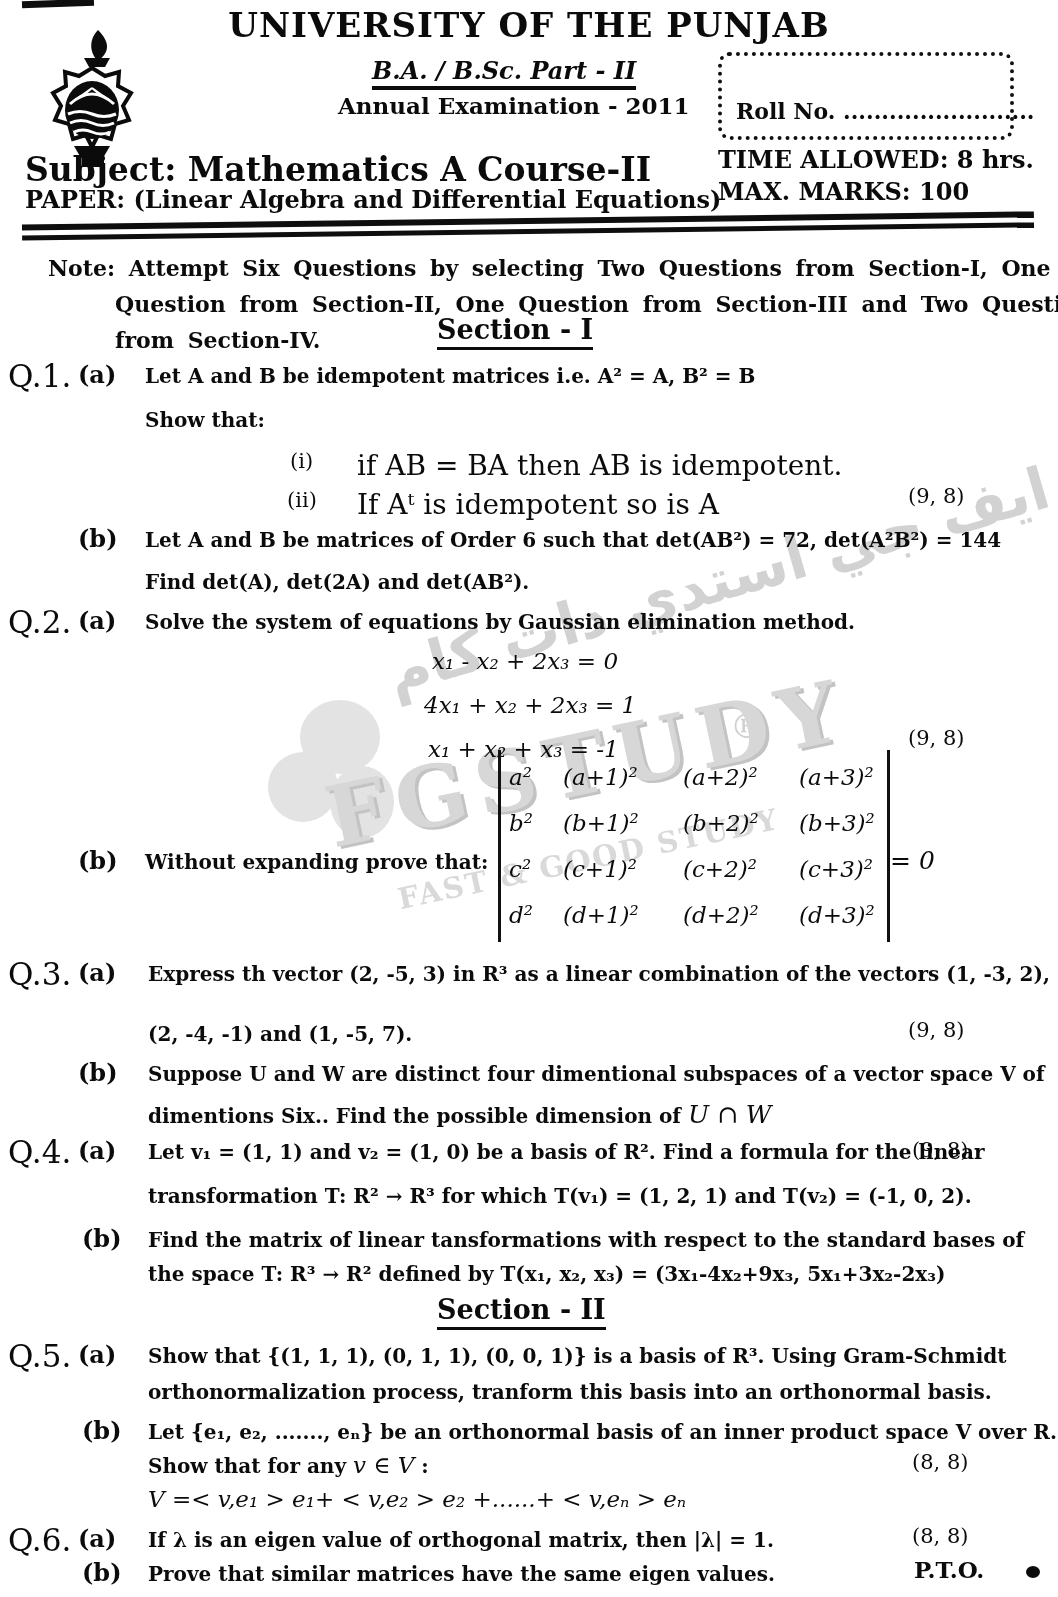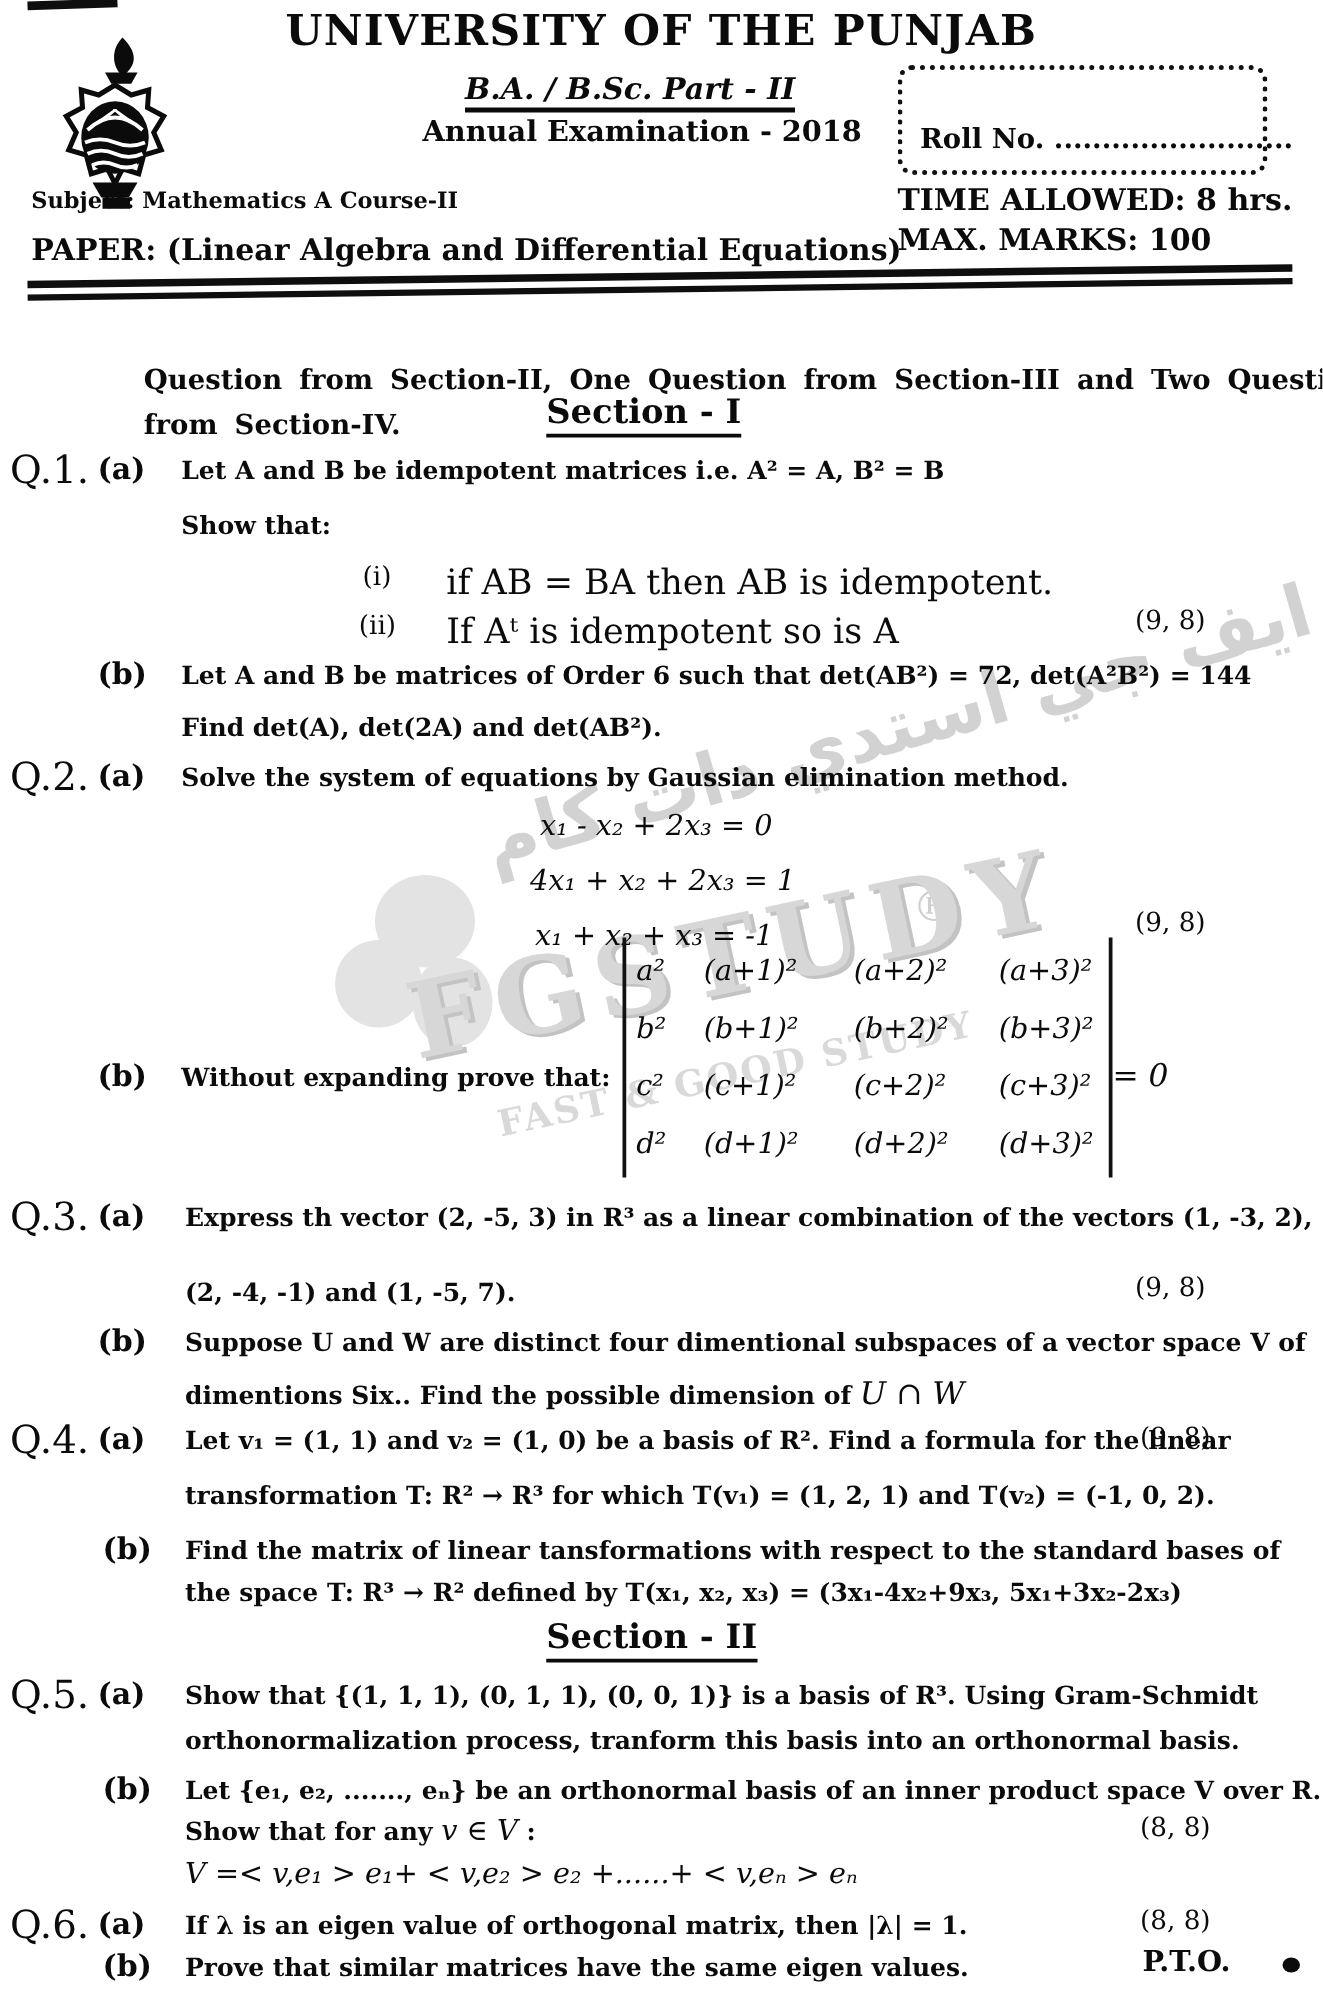--- a/index.html
+++ b/index.html
@@ -5,21 +5,21 @@
   html,body{margin:0;padding:0;background:#ffffff;}
   .page{
     position:relative;width:1058px;height:1597px;background:#ffffff;
     font-family:"DejaVu Serif","Liberation Serif",serif;color:#0b0b0b;overflow:hidden;
   }
   .abs{position:absolute;white-space:nowrap;z-index:2;}
   .wm{position:absolute;z-index:1;white-space:nowrap;}
   .title{font-size:34px;font-weight:bold;letter-spacing:1px;}
   .program{font-size:24px;font-weight:bold;font-style:italic;border-bottom:4px solid #0b0b0b;padding-bottom:1px;}
   .examline{font-size:23px;font-weight:bold;}
-  .subj{font-size:18px;font-weight:bold;}
+  .subj{font-size:33px;font-weight:bold;}
   .paper{font-size:24px;font-weight:bold;}
   .right-head{font-size:24px;font-weight:bold;}
   .rollbox{border:4px dotted #111;border-radius:12px;}
   .rolltext{font-size:22px;font-weight:bold;text-align:right;}
   .sep{border-top:6px solid #0e0e0e;border-bottom:5px solid #0e0e0e;height:5px;transform:rotate(-0.75deg);}
   .notelab{font-size:22px;font-weight:bold;}
   .note{font-size:22px;font-weight:bold;word-spacing:6px;}
   .section-head{font-size:27px;font-weight:bold;border-bottom:3px solid #0b0b0b;padding-bottom:2px;}
   .qlab{font-size:31px;font-weight:normal;}
   .sublab{font-size:24px;font-weight:bold;}
@@ -72,33 +72,37 @@
       <path d="M50 70 L64 60 M57 66 L64 60 M71 66 L64 60 M78 70 L64 60" stroke="#ffffff" stroke-width="2"></path>
       <path d="M40 86 Q52 81 64 86 T88 86" stroke="#ffffff" stroke-width="3" fill="none"></path>
       <path d="M42 95 Q53 90 64 95 T86 95" stroke="#ffffff" stroke-width="3" fill="none"></path>
       <path d="M46 104 Q55 100 64 104 T82 104" stroke="#ffffff" stroke-width="3" fill="none"></path>
       <path d="M46 118 L82 118 L75 130 L53 130 Z" fill="#0b0b0b"></path>
       <rect x="54" y="130" width="22" height="9" fill="#0b0b0b"></rect>
     </svg>
   </div>
 
   <div class="abs program" style="left:372px;top:56px;">B.A. / B.Sc. Part - II</div>
-  <div class="abs examline" style="left:338px;top:92px;">Annual Examination - 2018</div>
+  <div class="abs examline" style="left:338px;top:92px;">Annual Examination - 2011</div>
 
   <div class="abs rollbox" style="left:718px;top:52px;width:288px;height:80px;">
     <span class="abs rolltext" style="left:14px;top:42px;">Roll No. .........................</span>
   </div>
 
   <div class="abs subj" style="left:25px;top:150px;">Subject: Mathematics A Course-II</div>
   <div class="abs paper" style="left:25px;top:185px;">PAPER: (Linear Algebra and Differential Equations)</div>
   <div class="abs right-head" style="left:718px;top:145px;">TIME ALLOWED: 8 hrs.</div>
   <div class="abs right-head" style="left:718px;top:177px;">MAX. MARKS: 100</div>
 
   <div class="abs sep" style="left:22px;top:218px;width:1012px;"></div>
 
+  <div class="abs note" style="left:48px;top:255px;">
+    <span class="notelab">Note:</span>
+    <span>Attempt Six Questions by selecting Two Questions from Section-I, One</span>
+  </div>
   <div class="abs note" style="left:115px;top:291px;">Question from Section-II, One Question from Section-III and Two Questions</div>
   <div class="abs note" style="left:115px;top:327px;">from Section-IV.</div>
 
   <div class="abs section-head" style="left:437px;top:314px;">Section - I</div>
 
   <div class="abs qlab" style="left:8px;top:358px;">Q.1.</div>
   <div class="abs sublab" style="left:78px;top:360px;">(a)</div>
   <div class="abs body" style="left:145px;top:364px;">Let A and B be idempotent matrices i.e. A² = A, B² = B</div>
   <div class="abs body" style="left:145px;top:408px;">Show that:</div>
   <div class="abs itemlab" style="left:290px;top:449px;">(i)</div>

